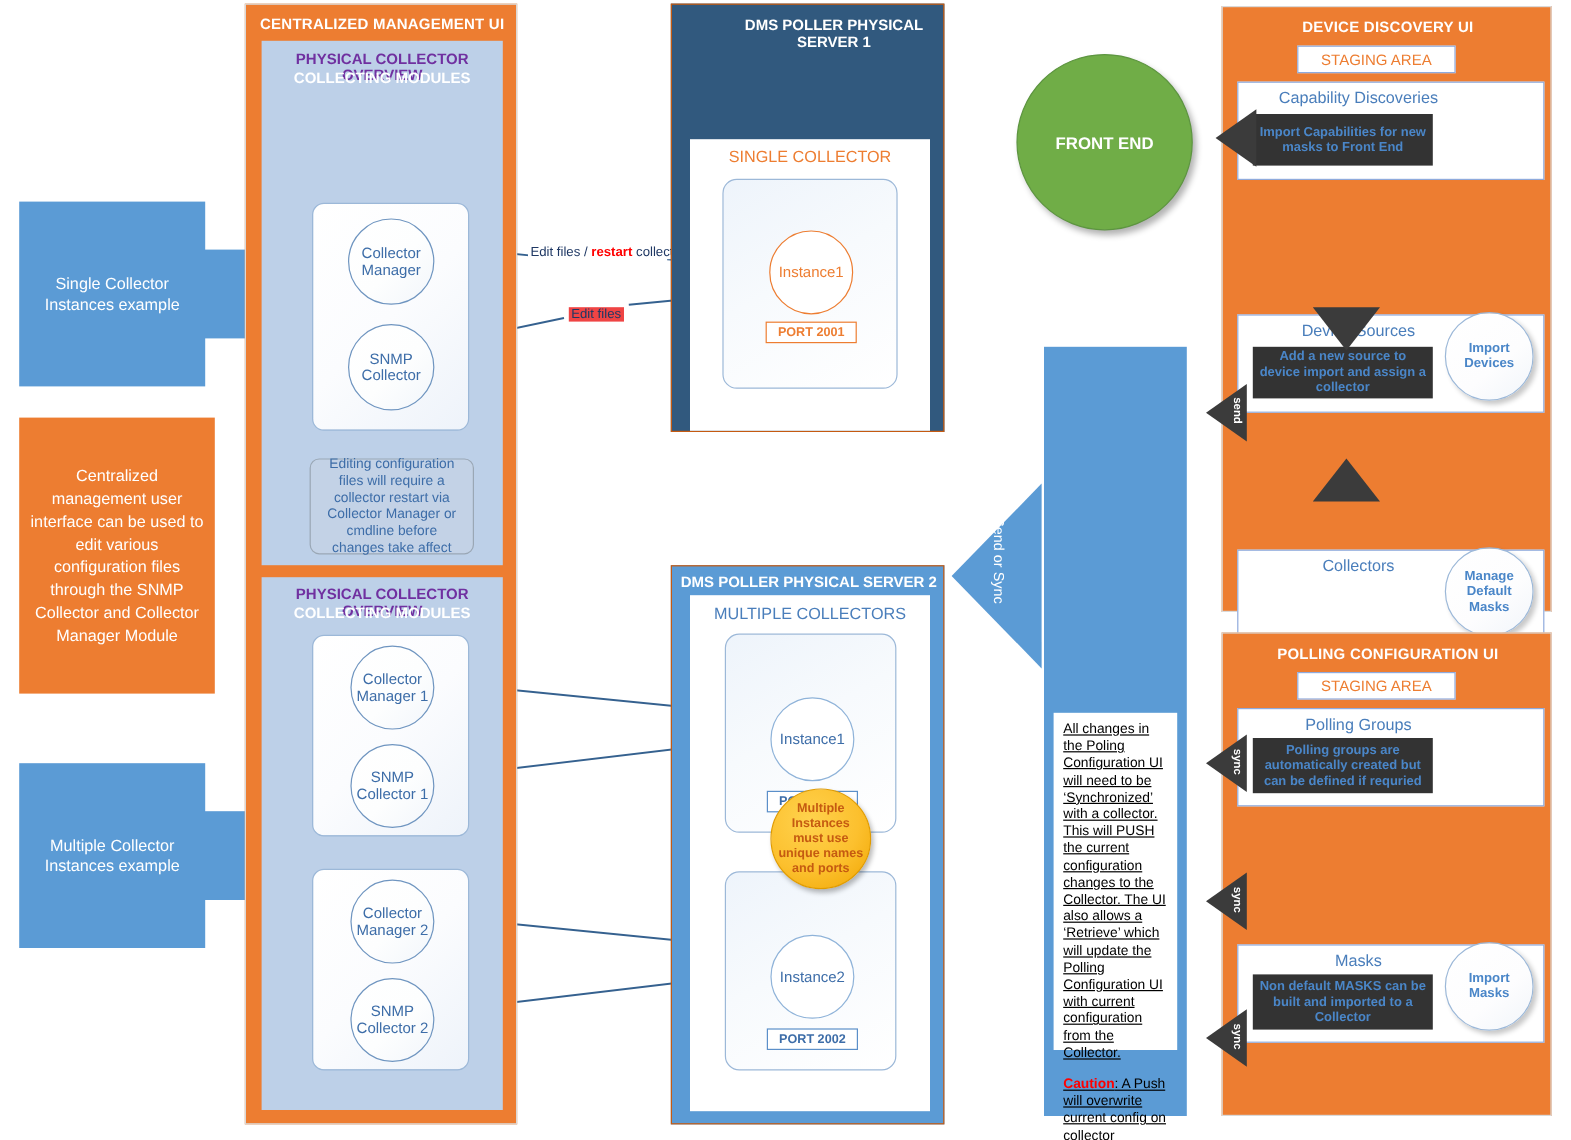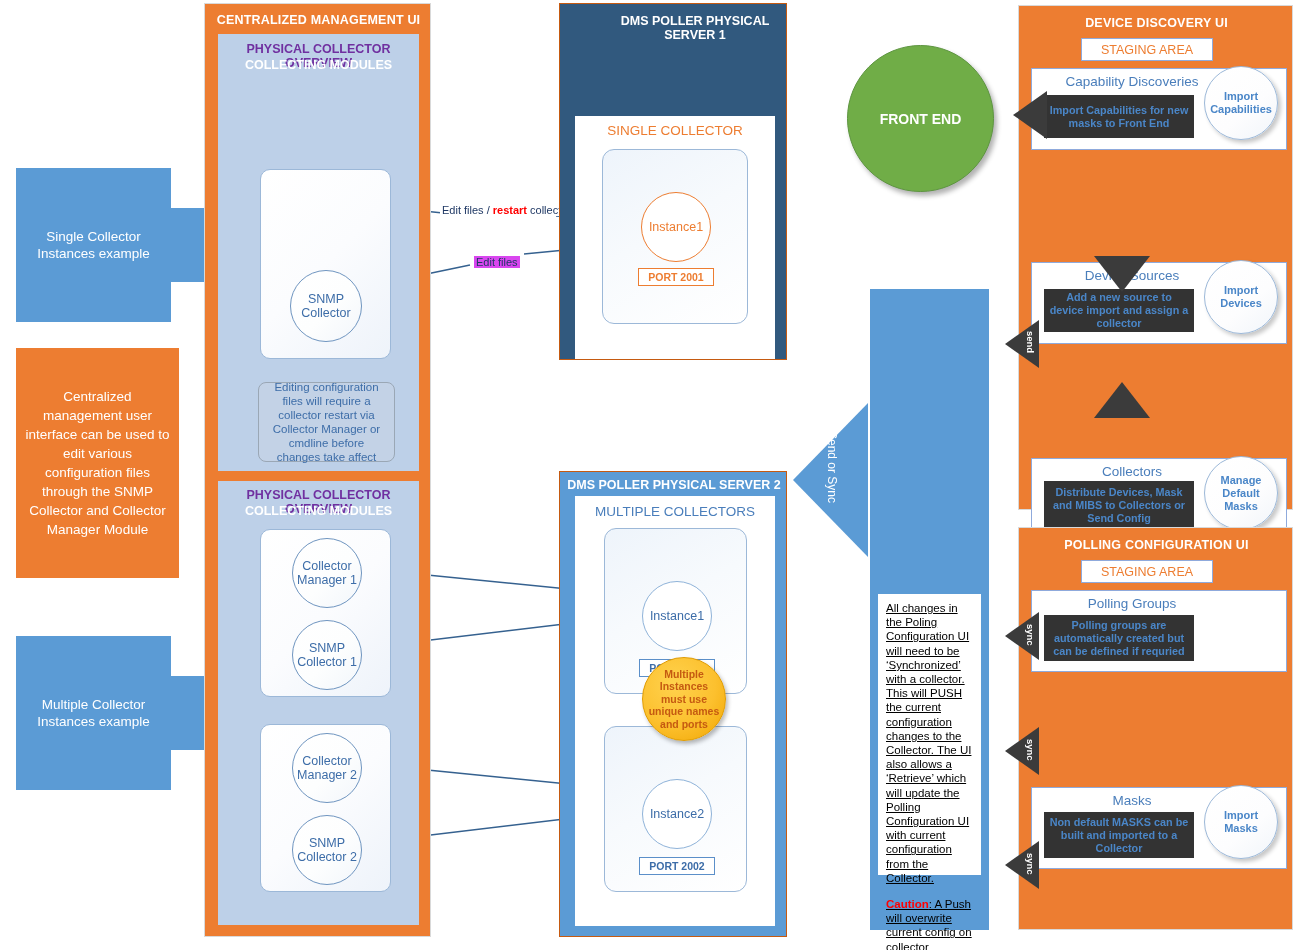--- a/index.html
+++ b/index.html
@@ -133,20 +133,23 @@
 </div>
 
 <div class="abs panel-orange" style="left:204px;top:3px;width:227px;height:934px;">
   <div class="abs panel-title" style="left:0;top:9px;width:227px;">CENTRALIZED MANAGEMENT UI</div>
 
   <div class="abs inner-lightblue" style="left:13px;top:30px;width:201px;height:437px;">
     <div class="abs pco-title" style="left:0;top:8px;width:201px;">PHYSICAL COLLECTOR OVERVIEW</div>
     <div class="abs cm-title" style="left:0;top:24px;width:201px;">COLLECTING MODULES</div>
 
     <div class="abs module-box" style="left:42px;top:135px;width:131px;height:190px;">
+      <div class="abs circle-blue ctr" style="left:29px;top:12px;width:72px;height:72px;">
+        <span>Collector Manager</span>
+      </div>
       <div class="abs circle-blue ctr" style="left:29px;top:100px;width:72px;height:72px;">
         <span>SNMP Collector</span>
       </div>
     </div>
 
     <div class="abs note-box ctr" style="left:40px;top:348px;width:137px;height:80px;">
       <span>Editing configuration files will require a collector restart via Collector Manager or cmdline before changes take affect</span>
     </div>
   </div>
 
@@ -170,21 +173,21 @@
       <div class="abs circle-blue ctr" style="left:31px;top:90px;width:70px;height:70px;">
         <span>SNMP Collector 2</span>
       </div>
     </div>
   </div>
 </div>
 
 <div class="abs lbl-edit" style="left:440px;top:204px;background:#ffffff;padding:0 2px;white-space:nowrap;">
   <span>Edit files / </span><span class="lbl-restart">restart</span><span> collector</span>
 </div>
-<div class="abs lbl-edit" style="left:474px;top:256px;background:#d946ef;padding:0 2px;white-space:nowrap;">Edit files</div>
+<div class="abs lbl-edit" style="left:474px;top:256px;background:#ef4444;padding:0 2px;white-space:nowrap;">Edit files</div>
 
 <div class="abs panel-server1" style="left:559px;top:3px;width:228px;height:357px;">
   <div class="abs server-title" style="left:0;top:10px;width:228px;padding-left:42px;">DMS POLLER PHYSICAL SERVER 1</div>
   <div class="abs white-area" style="left:15px;top:112px;width:200px;height:243px;">
     <div class="abs sc-title" style="left:0;top:7px;width:200px;">SINGLE COLLECTOR</div>
     <div class="abs collector-round" style="left:27px;top:33px;width:146px;height:175px;">
       <div class="abs inst-circle-orange ctr" style="left:38px;top:42px;width:70px;height:70px;">
         <span>Instance1</span>
       </div>
       <div class="abs port-orange ctr" style="left:35px;top:118px;width:76px;height:18px;">
@@ -247,44 +250,38 @@
 
 <div class="abs panel-orange" style="left:1018px;top:5px;width:275px;height:505px;">
   <div class="abs panel-title" style="left:0;top:10px;width:275px;">DEVICE DISCOVERY UI</div>
   <div class="abs staging" style="left:62px;top:32px;width:132px;height:23px;line-height:17px;">STAGING AREA</div>
 
   <div class="abs card" style="left:12px;top:62px;width:256px;height:82px;">
     <div class="abs card-title" style="left:0;top:5px;width:200px;">Capability Discoveries</div>
     <div class="abs dark-box ctr" style="left:12px;top:26px;width:150px;height:43px;padding:2px 4px;">
       <span>Import Capabilities for new masks to Front End</span>
     </div>
-    <div class="abs act-circle ctr" style="left:172px;top:-3px;width:74px;height:74px;padding:3px;">
-      <span>Import Capabilities</span>
-    </div>
   </div>
 
   <div class="abs dk-arrow-left" style="left:-6px;top:85px;"></div>
 
   <div class="abs card" style="left:12px;top:174px;width:256px;height:82px;">
     <div class="abs card-title" style="left:0;top:5px;width:200px;">Device Sources</div>
     <div class="abs dark-box ctr" style="left:12px;top:26px;width:150px;height:43px;padding:2px 4px;">
       <span>Add a new source to device import and assign a collector</span>
     </div>
     <div class="abs act-circle ctr" style="left:172px;top:-3px;width:74px;height:74px;padding:3px;">
       <span>Import Devices</span>
     </div>
   </div>
 
   <div class="abs" style="left:75px;top:250px;width:0;height:0;border-left:28px solid transparent;border-right:28px solid transparent;border-top:36px solid #3b3b3b;"></div>
 
   <div class="abs card" style="left:12px;top:288px;width:256px;height:82px;">
     <div class="abs card-title" style="left:0;top:5px;width:200px;">Collectors</div>
-    <div class="abs dark-box ctr" style="left:12px;top:22px;width:150px;height:48px;padding:2px 4px;">
-      <span>Distribute Devices, Mask and MIBS to Collectors or Send Config</span>
-    </div>
     <div class="abs act-circle ctr" style="left:172px;top:-3px;width:74px;height:74px;padding:3px;">
       <span>Manage Default Masks</span>
     </div>
   </div>
 
   <div class="abs" style="left:-14px;top:314px;width:40px;height:48px;">
     <div class="abs dk-arrow-left" style="left:0;top:0;"></div>
     <div class="arrow-label" style="left:20px;top:11px;">send</div>
   </div>
 

